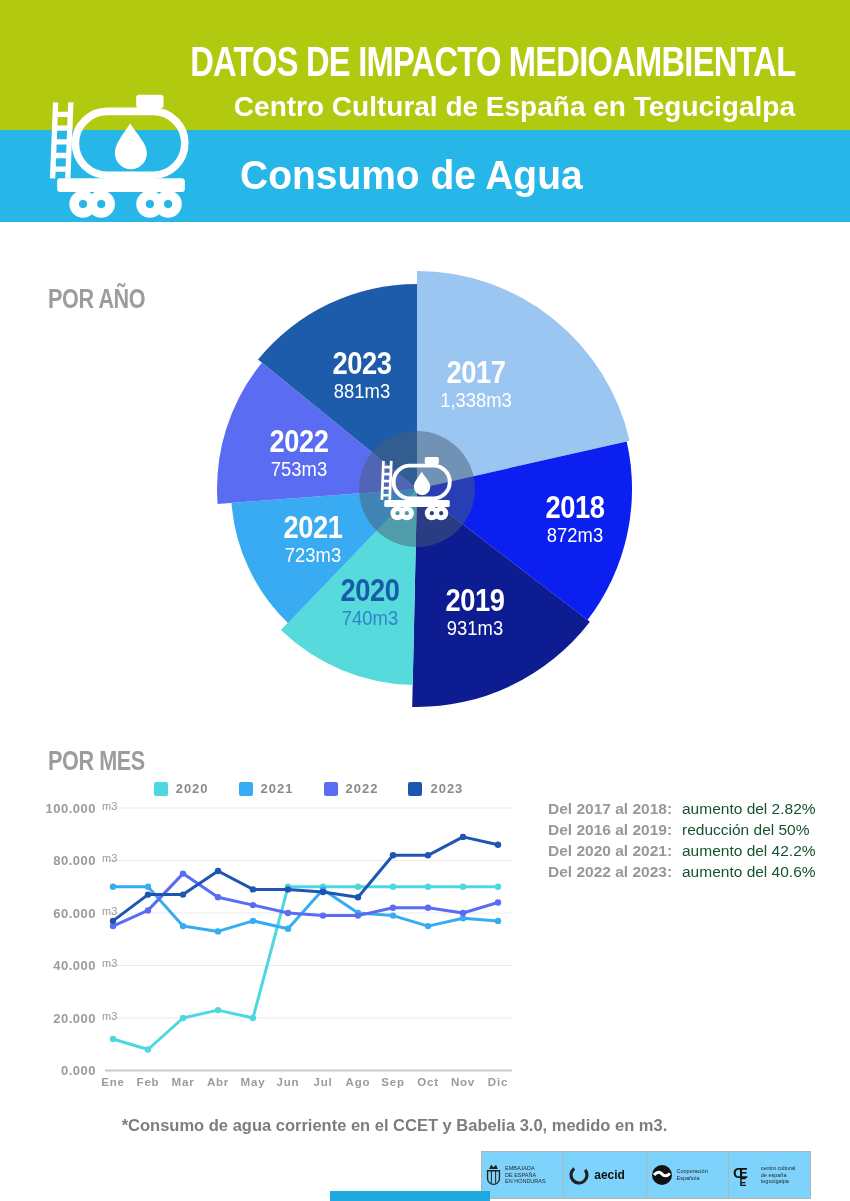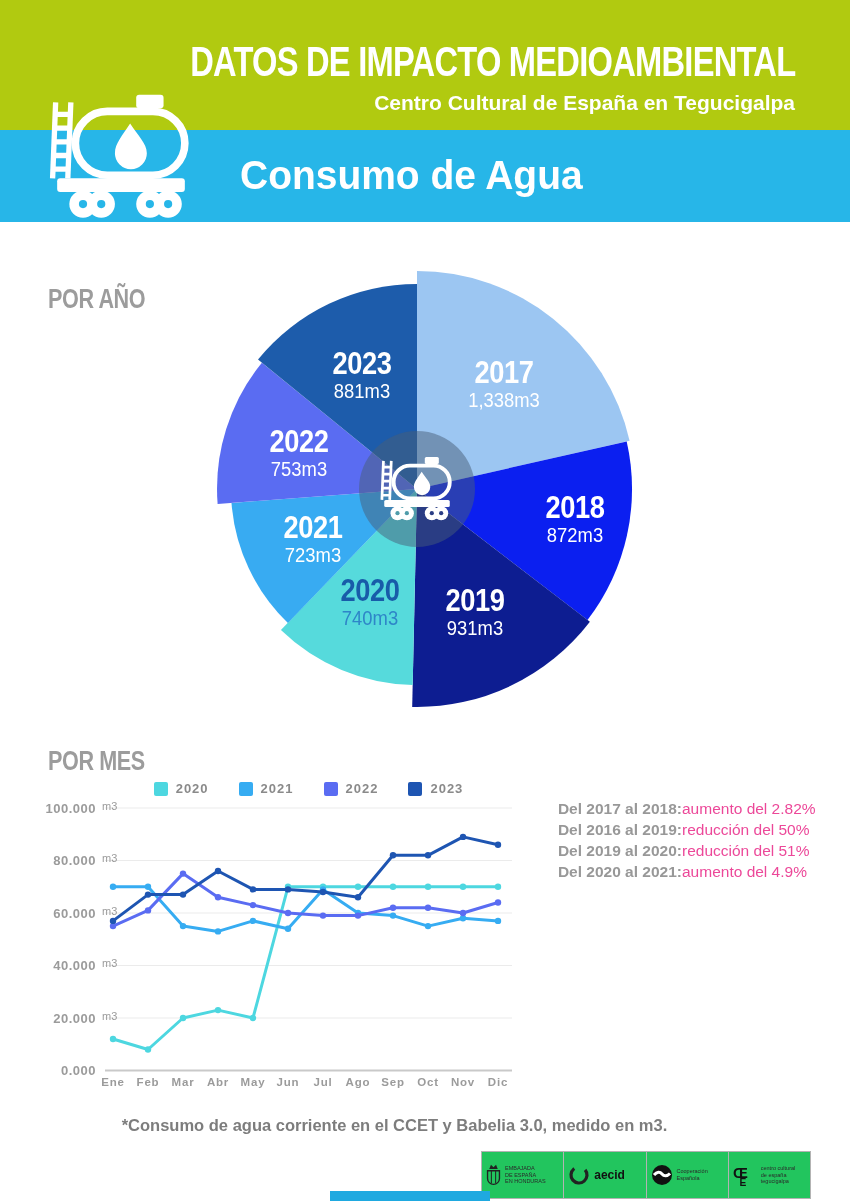--- a/index.html
+++ b/index.html
@@ -3,21 +3,21 @@
 <meta charset="utf-8">
 <style>
   html,body{margin:0;padding:0;background:#ffffff;}
   .page{position:relative;width:850px;height:1201px;background:#ffffff;overflow:hidden;
         font-family:"Liberation Sans","DejaVu Sans",sans-serif;}
   
   .green-header{position:absolute;left:0;top:0;width:850px;height:130px;background:#b1ca10;}
   .blue-band{position:absolute;left:0;top:130px;width:850px;height:92px;background:#27b6e8;}
   .page-title{position:absolute;right:55px;top:40px;color:#ffffff;font-weight:bold;
               font-size:43px;line-height:1;letter-spacing:-1px;transform:scaleX(0.76);transform-origin:right;white-space:nowrap;}
-  .page-subtitle{position:absolute;right:55px;top:91px;color:#ffffff;font-weight:bold;font-size:21px;white-space:nowrap;}
+  .page-subtitle{position:absolute;right:55px;top:91px;color:#ffffff;font-weight:bold;font-size:28px;white-space:nowrap;}
   .band-title{position:absolute;left:240px;top:152px;color:#ffffff;font-weight:bold;font-size:41px;
               transform:scaleX(0.95);transform-origin:left;white-space:nowrap;}
   .truck-header{position:absolute;left:45px;top:92px;width:152px;height:130px;}
   
   .sec-label{position:absolute;left:48px;color:#9c9c9c;font-weight:bold;font-size:27px;line-height:1;
              letter-spacing:-0.5px;transform:scaleX(0.8);transform-origin:left;white-space:nowrap;}
   #porano{top:286px;}
   #pormes{top:748px;}
   
   #pie-svg{position:absolute;left:170px;top:255px;width:500px;height:470px;}
@@ -26,30 +26,30 @@
   .pie-label .yr{display:block;font-weight:bold;font-size:31px;letter-spacing:-0.5px;transform:scaleX(0.88);}
   .pie-label .val{display:block;font-size:20px;margin-top:2px;transform:scaleX(0.92);}
   
   #legend{position:absolute;left:105px;top:781px;width:407px;display:flex;justify-content:center;gap:30px;}
   .legend-item{display:flex;align-items:center;gap:8px;}
   .legend-swatch{width:14px;height:14px;border-radius:2px;}
   .legend-label{font-size:13px;font-weight:bold;color:#8a8a8a;letter-spacing:1px;}
   
   #line-svg{position:absolute;left:30px;top:795px;width:510px;height:300px;}
   
-  #stats{position:absolute;left:548px;top:799px;text-align:right;}
+  #stats{position:absolute;left:548px;top:799px;}
   .stat-row{display:flex;height:20.8px;align-items:center;white-space:nowrap;}
   .stat-label{font-weight:bold;color:#989898;font-size:15.5px;width:134px;}
-  .stat-value{color:#ec4899;font-size:15.5px;}
+  .stat-value{color:#14532d;font-size:15.5px;}
   
   .footnote{position:absolute;left:0;top:1116px;width:789px;text-align:center;color:#7d7d7d;
             font-weight:bold;font-size:16.5px;}
   
   #logos{position:absolute;left:481px;top:1151px;width:330px;height:48px;display:flex;
-         border:1px solid #b3b3b3;background:#22c55e;box-sizing:border-box;justify-content:space-between;}
+         border:1px solid #b3b3b3;background:#7dd3fc;box-sizing:border-box;justify-content:space-between;}
   .logo-cell{flex:1;border-right:1px solid #b3b3b3;display:flex;align-items:center;gap:3px;padding:2px 3px;box-sizing:border-box;}
   .logo-cell:last-child{border-right:none;}
   .logo-text{color:#2a2a2a;font-size:5.5px;line-height:1.25;}
   .logo-text.big{font-size:12px;font-weight:bold;color:#111;}
   .logo-line{white-space:nowrap;}
   .bottom-bar{position:absolute;left:330px;top:1191px;width:160px;height:10px;background:#1fa9e0;}
 </style>
 </head>
 <body>
 
@@ -103,21 +103,21 @@
       <path d="M417,489 L626.7,441.4 A215,215 0 0 1 587.5,620.0 Z" fill="#0b1ff0"></path>
       <path d="M417,489 L589.9,621.8 A218,218 0 0 1 412.2,706.9 Z" fill="#0d1d91"></path>
       <path d="M417,489 L412.7,685.0 A196,196 0 0 1 280.9,630.0 Z" fill="#56dadc"></path>
       <path d="M417,489 L287.9,622.9 A186,186 0 0 1 231.5,502.9 Z" fill="#38abf2"></path>
       <path d="M417,489 L217.6,504.0 A200,200 0 0 1 261.9,362.7 Z" fill="#5a6cf2"></path>
       <path d="M417,489 L258.0,359.6 A205,205 0 0 1 417.0,284.0 Z" fill="#1d5cab"></path>
       <circle cx="417" cy="489" r="58" fill="rgba(72,94,120,0.5)"></circle>
       <use href="#truck" x="378" y="456" width="78" height="66"></use>
     </svg>
   <div id="pie-labels">
-      <div class="pie-label" style="left: 504px; top: 383.382px;">
+      <div class="pie-label" style="left: 476px; top: 383.382px;">
         <span class="yr" style="color: rgb(255, 255, 255);">2017</span>
         <span class="val" style="color: rgb(255, 255, 255);">1,338m3</span>
       </div>
       <div class="pie-label" style="left: 575px; top: 517.576px;">
         <span class="yr" style="color: rgb(255, 255, 255);">2018</span>
         <span class="val" style="color: rgb(255, 255, 255);">872m3</span>
       </div>
       <div class="pie-label" style="left: 475.39px; top: 610.897px;">
         <span class="yr" style="color: rgb(255, 255, 255);">2019</span>
         <span class="val" style="color: rgb(255, 255, 255);">931m3</span>
@@ -246,26 +246,26 @@
   <div id="stats">
       <div class="stat-row">
         <span class="stat-label">Del 2017 al 2018:</span>
         <span class="stat-value">aumento del 2.82%</span>
       </div>
       <div class="stat-row">
         <span class="stat-label">Del 2016 al 2019:</span>
         <span class="stat-value">reducción del 50%</span>
       </div>
       <div class="stat-row">
-        <span class="stat-label">Del 2019 al 2020:</span>
-        <span class="stat-value">reducción del 51%</span>
+        <span class="stat-label">Del 2020 al 2021:</span>
+        <span class="stat-value">aumento del 42.2%</span>
       </div>
       <div class="stat-row">
-        <span class="stat-label">Del 2020 al 2021:</span>
-        <span class="stat-value">aumento del 4.9%</span>
+        <span class="stat-label">Del 2022 al 2023:</span>
+        <span class="stat-value">aumento del 40.6%</span>
       </div>
     </div>
 
   <div class="footnote">*Consumo de agua corriente en el CCET y Babelia 3.0, medido en m3.</div>
 
   <div id="logos">
     <div class="logo-cell">
       <svg width="17" height="26" viewBox="0 0 20 28">
         <path d="M5 7 L7 2 L10 5 L13 2 L15 7 Z" fill="#222"></path>
         <path d="M3 9 h14 v9 a7 7 0 0 1 -14 0 Z" fill="none" stroke="#222" stroke-width="1.6"></path>

